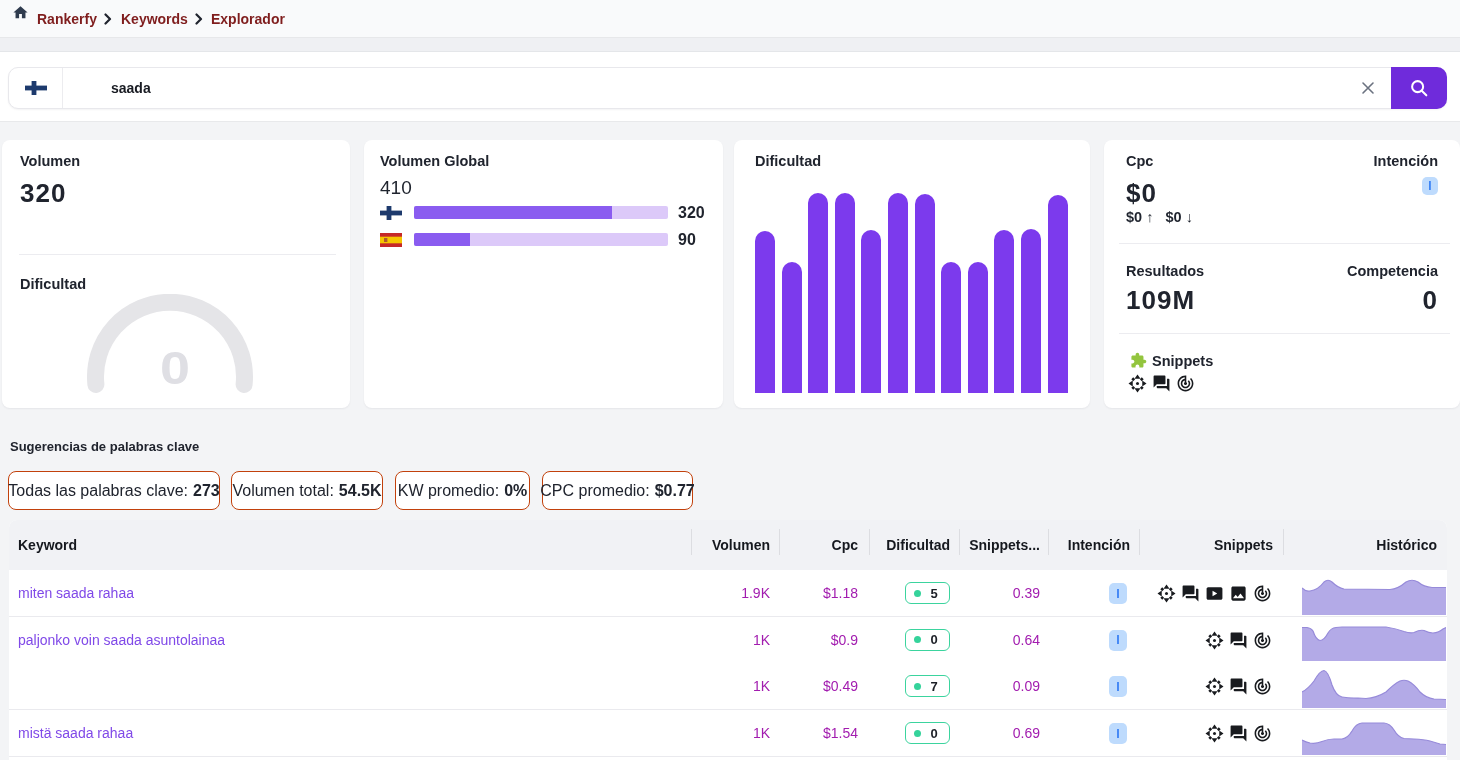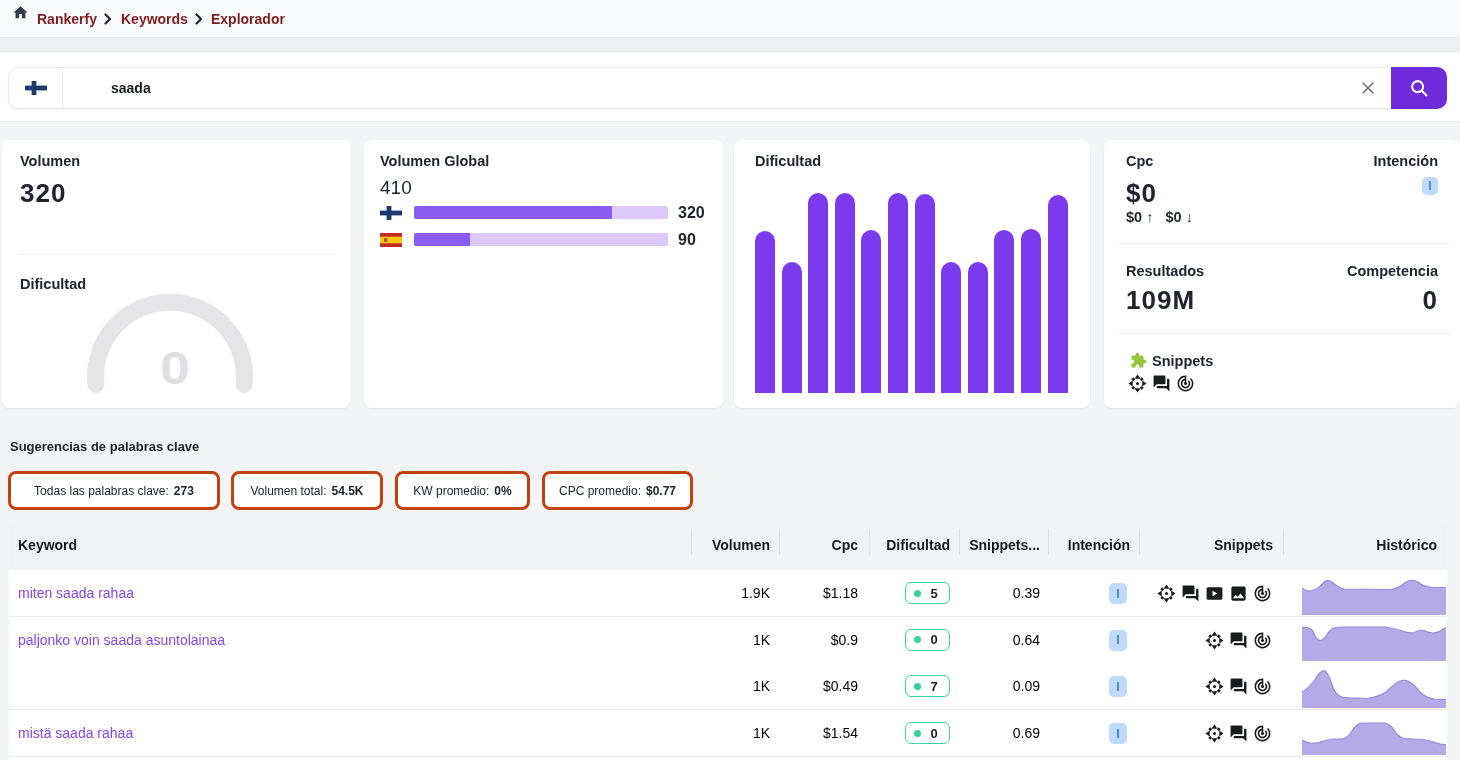--- a/index.html
+++ b/index.html
@@ -56,35 +56,35 @@
 .gfill  { position:absolute; height:13px; background:#8a5cf0; border-radius:2px 0 0 2px; }
 .gval { position:absolute; font-size:16px; font-weight:600; color:#20242e; }
 
 
 .ibadge { position:absolute; background:#bedbfd; color:#3a82f5; border-radius:5px;
   font-weight:700; display:flex; align-items:center; justify-content:center; }
 
 
 .heading { position:absolute; left:10px; top:439px; font-size:13px; font-weight:700; color:#20242e; }
 .chip { position:absolute; top:471px; height:39px; background:#fff;
-  border:3px solid #c2410c; border-radius:8px;
+  border:1px solid #c2410c; border-radius:8px;
   display:flex; align-items:center; justify-content:center;
-  font-size:12px; color:#20242e; white-space:nowrap; }
+  font-size:16px; color:#20242e; white-space:nowrap; }
 .chip b { margin-left:5px; }
 
 
 .table { position:absolute; left:9px; top:520px; width:1438px; height:240px;
   background:#fff; border-radius:8px 8px 0 0; overflow:hidden; }
 .thead { position:absolute; left:0; top:0; width:1438px; height:50px; background:#f1f2f5; }
 .th { position:absolute; top:0; height:50px; display:flex; align-items:center;
   font-size:14px; font-weight:600; color:#15181e; }
 .thsep { position:absolute; top:9px; width:1px; height:26px; background:#dcdde1; }
 .trow { position:absolute; left:0; width:1438px; height:47px; border-bottom:1px solid #eaeaee; background:#fff; }
 .td { position:absolute; top:0; height:46px; display:flex; align-items:center;
-  font-size:14px; font-weight:500; color:#000000; }
+  font-size:14px; font-weight:500; color:#a21caf; }
 .kw { color:#8049e8; }
 .pill { position:absolute; width:45px; height:22px; border:1px solid #3bd49e; border-radius:6px;
   background:#fff; display:flex; align-items:center; font-size:13px; font-weight:600; color:#1c1f26; }
 .pill .dot { width:7px; height:7px; border-radius:50%; background:#35d39b; margin-left:8px; }
 .pill .num { flex:1; text-align:center; margin-right:2px; }
 .icons { position:absolute; display:flex; align-items:center; gap:5px; }
 .spark { position:absolute; }
 </style>
 </head>
 <body>

